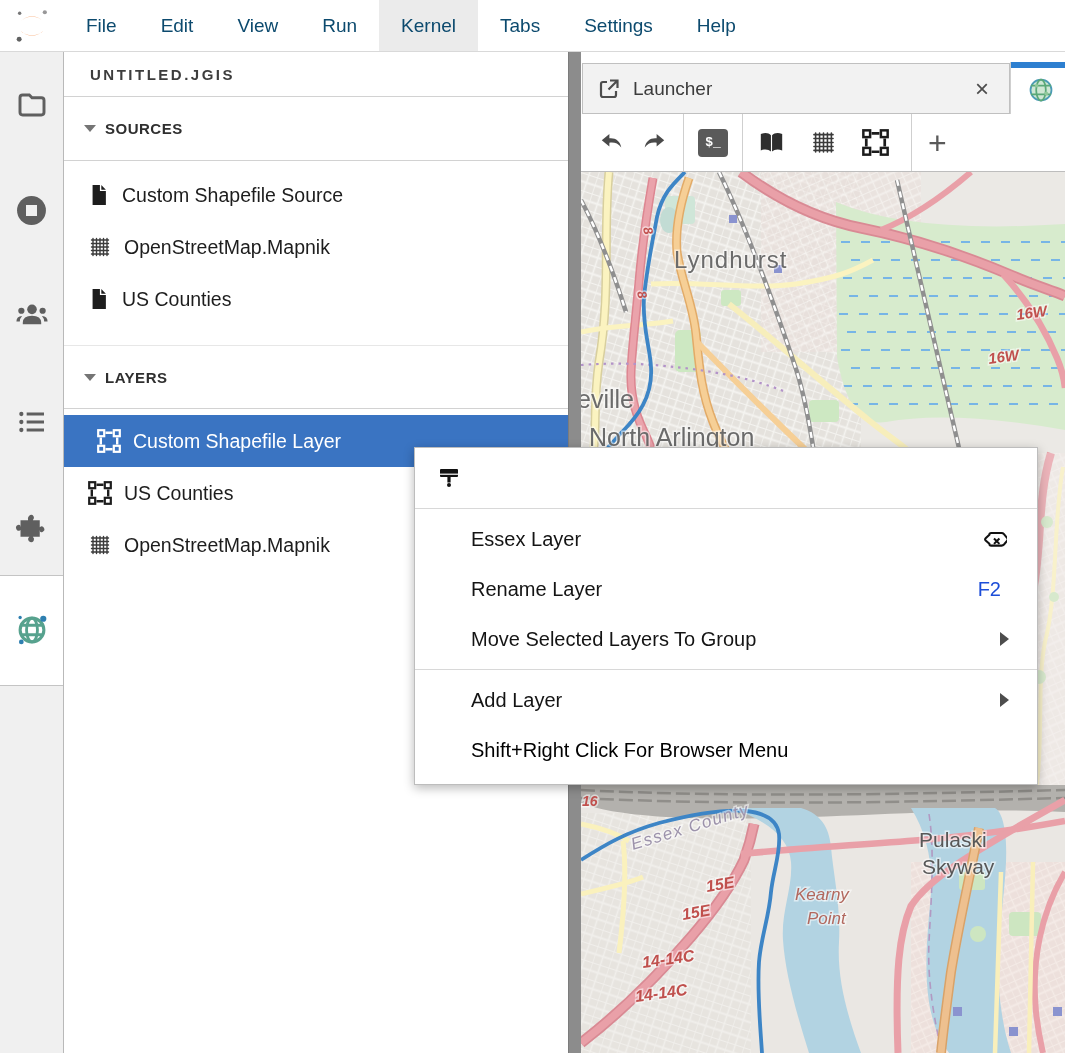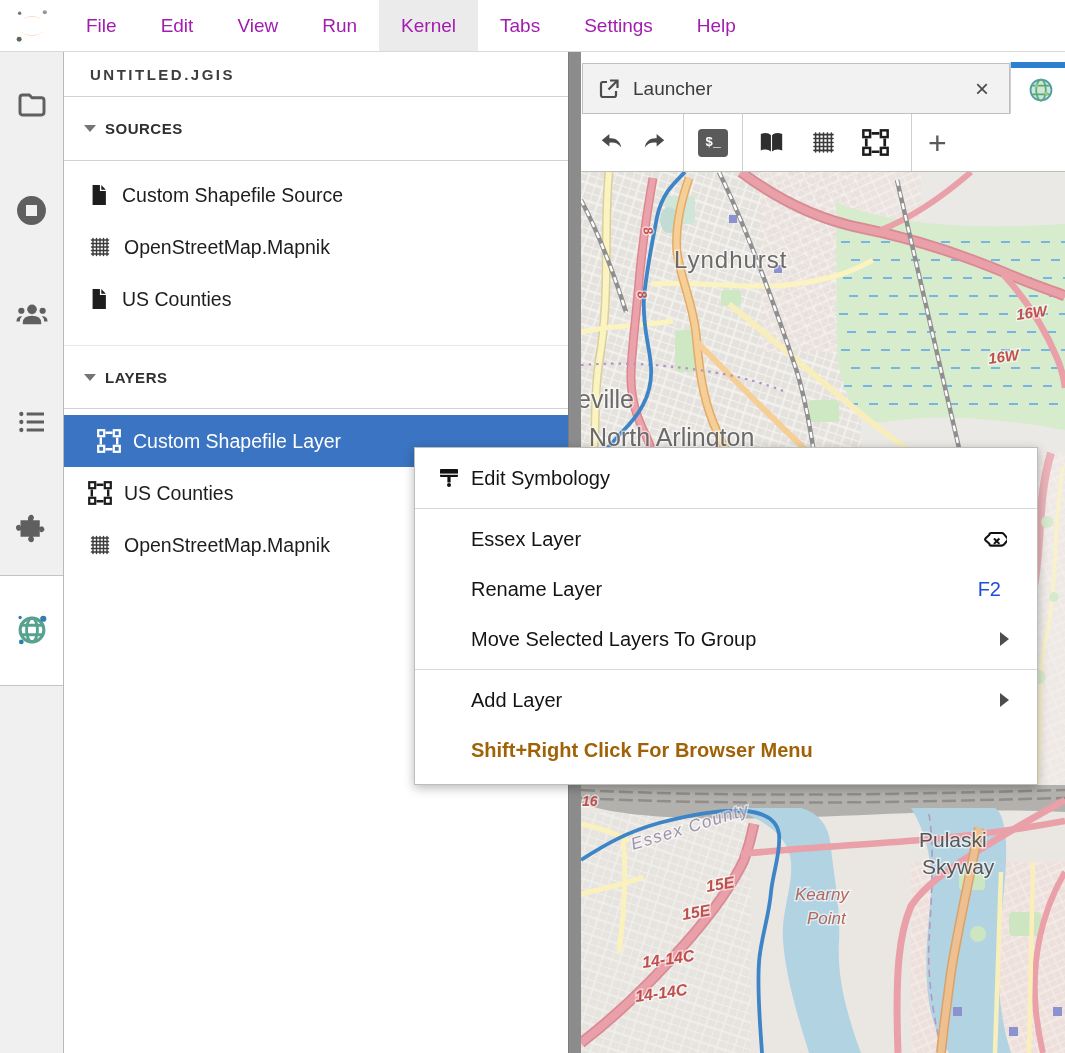--- a/index.html
+++ b/index.html
@@ -4,21 +4,21 @@
 <style>
   * { margin:0; padding:0; box-sizing:border-box; }
   html,body { width:1065px; height:1053px; overflow:hidden; background:#fff;
     font-family:"Liberation Sans","DejaVu Sans",sans-serif; }
   .abs { position:absolute; }
 
   
   #menubar { left:0; top:0; width:1065px; height:52px; background:#fff;
     border-bottom:1px solid #d9d9d9; display:flex; align-items:stretch; z-index:30; }
   #jlogo { width:64px; display:flex; align-items:center; justify-content:center; }
-  .menu-item { display:flex; align-items:center; padding:0 22px; font-size:19px; color:#a21caf; cursor:default; }
+  .menu-item { display:flex; align-items:center; padding:0 22px; font-size:19px; color:#0c4a6e; cursor:default; }
   .menu-item.active { background:#ebebeb; }
 
   
   #activitybar { left:0; top:52px; width:64px; height:1001px; background:#f0f0f0;
     border-right:1px solid #b9b9b9; z-index:20; }
   .act-btn { position:absolute; left:0; width:63px; height:72px; display:flex; align-items:center; justify-content:center; color:#5f5f5f; }
   .act-active-bg { position:absolute; left:0; top:523px; width:63px; height:111px; background:#fff;
     border-top:1px solid #c4c4c4; border-bottom:1px solid #c4c4c4; }
 
   
@@ -61,21 +61,21 @@
 
   
   #map { position:absolute; left:0; top:120px; width:484px; height:881px; background:#ebe9e5; }
 
   
   #ctxmenu { left:414px; top:447px; width:624px; height:338px; background:#fff;
     border:1px solid #bdbdbd; box-shadow:0 3px 10px rgba(0,0,0,.28); z-index:50; padding-top:5px; }
   .cm-item { height:50px; display:flex; align-items:center; padding:0 28px 0 12px; font-size:20px; color:#141414; }
   .cm-item .cm-ic { width:44px; display:flex; justify-content:center; color:#111; flex:none; }
   .cm-item .cm-label { flex:1; }
-  .cm-item.disabled { color:#a16207;font-weight:bold; }
+  .cm-item.disabled { color:#000000; }
   .cm-div { height:1px; background:#d8d8d8; margin:5px 0; }
   .cm-short { font-size:20px; color:#1d4ed8; margin-right:8px; }
   .cm-arrow { width:0; height:0; border-top:7px solid transparent; border-bottom:7px solid transparent;
     border-left:9px solid #4d4d4d; }
   .cm-right-ic { color:#111; margin-right:2px; display:flex; }
 
   svg.ic { display:block; }
   text.maplabel { paint-order:stroke; stroke:#ffffff; stroke-width:3px; stroke-opacity:.55; }
 </style>
 </head>
@@ -447,21 +447,20 @@
   </div>
 </div>
 
 <div id="ctxmenu" class="abs">
   <div class="cm-item">
     <span class="cm-ic">
         <svg class="ic" width="24" height="24">
           <use href="#i-paint"></use>
         </svg>
       </span>
-    <span class="cm-label">Edit Symbology</span>
   </div>
   <div class="cm-div"></div>
   <div class="cm-item">
     <span class="cm-ic"></span>
     <span class="cm-label">Essex Layer</span>
     <span class="cm-right-ic">
         <svg class="ic" width="26" height="26">
           <use href="#i-remove"></use>
         </svg>
       </span>

